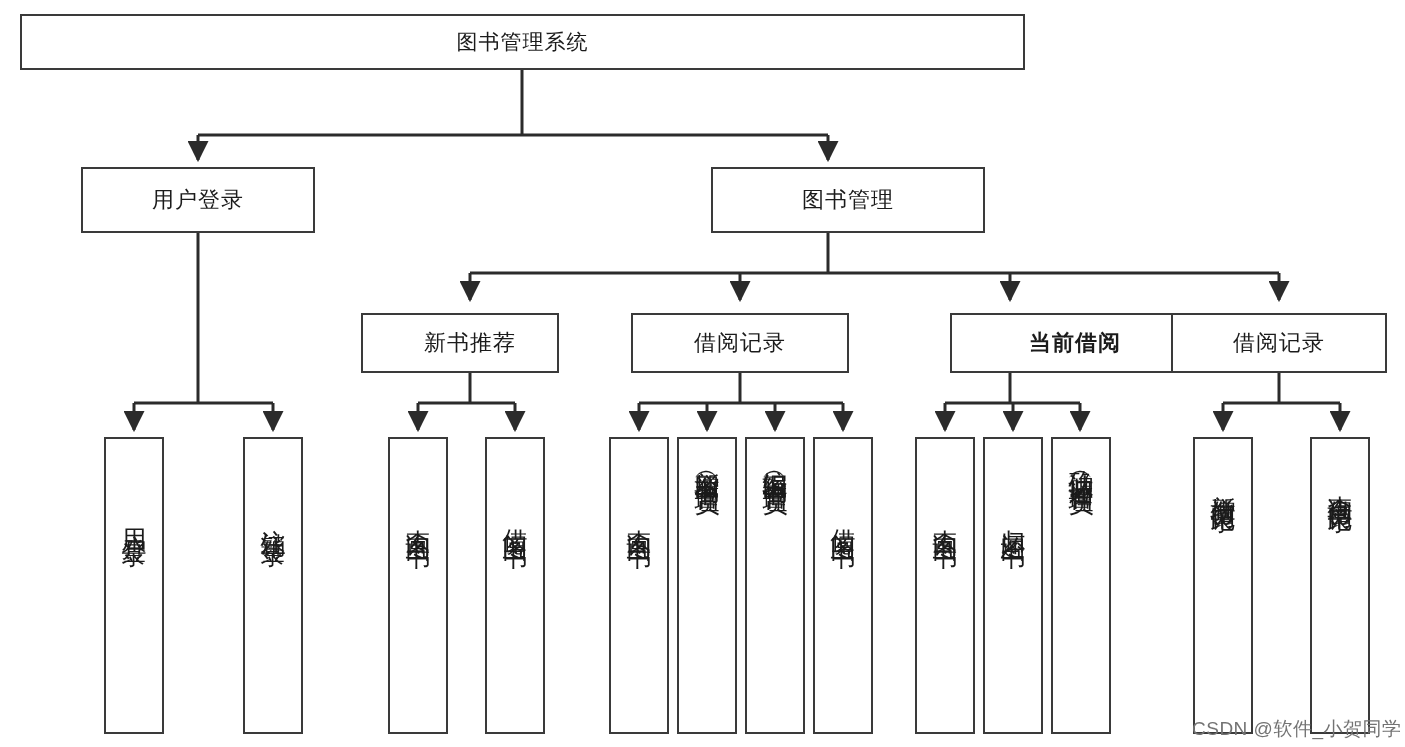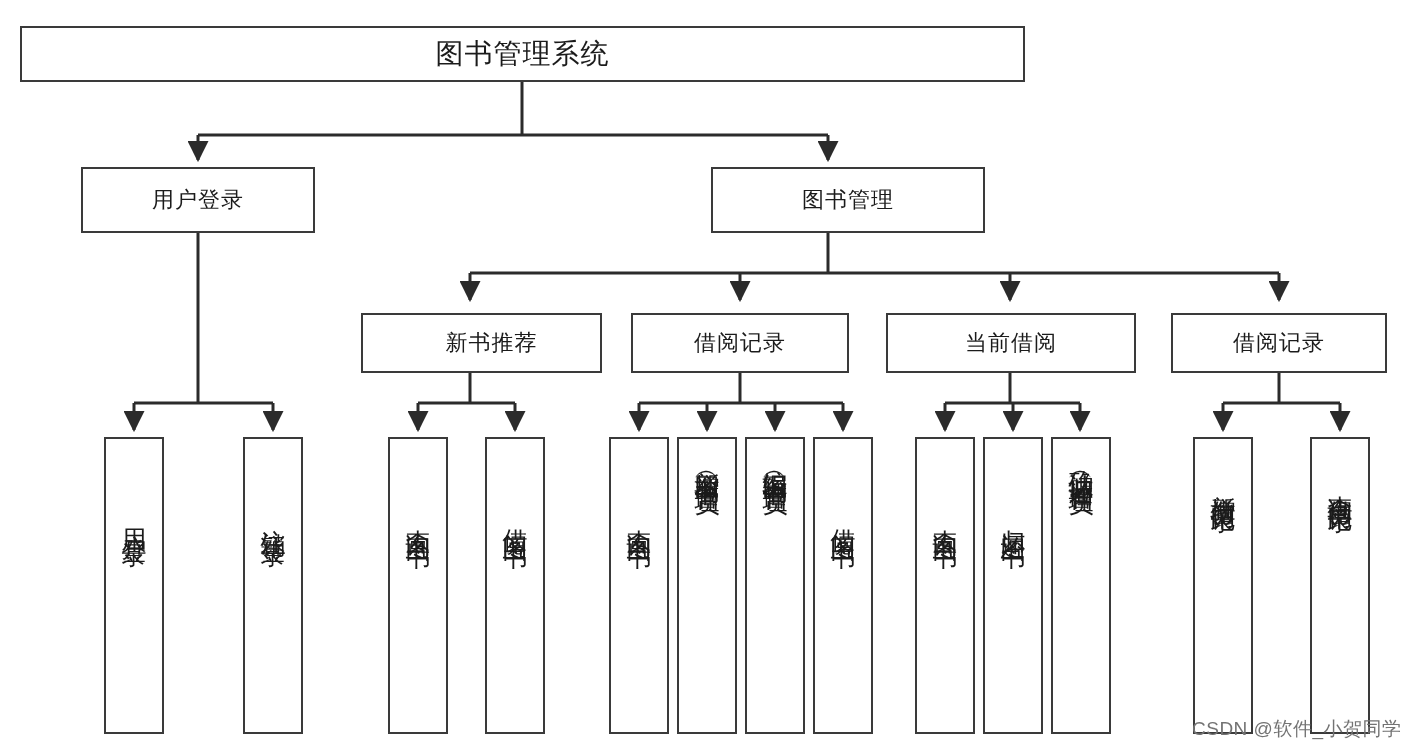--- a/index.html
+++ b/index.html
@@ -35,22 +35,21 @@
     justify-content: center;
     color: #1b1b1b;
     line-height: 1.18;
     text-align: center;
   }
   .node-h {
     font-size: 22px;
     letter-spacing: 1px;
   }
   .node-root {
-    font-size: 28px;
-    margin-top: 12px;
+    font-size: 21px;
   }
   .node-v {
     align-items: flex-start;
     justify-content: center;
     padding-top: 8px;
   }
   .vlabel {
     writing-mode: vertical-rl;
     text-orientation: upright;
     font-size: 25px;
@@ -132,27 +131,27 @@
     <span>图书管理系统</span>
   </div>
 
   <div class="node node-h" style="left:81px; top:167px; width:234px; height:66px;">
     <span>用户登录</span>
   </div>
   <div class="node node-h" style="left:711px; top:167px; width:274px; height:66px;">
     <span>图书管理</span>
   </div>
 
-  <div class="node node-h" style="left:361px; top:313px; width:241px; height:60px;padding-left:20px;">
+  <div class="node node-h" style="left:361px; top:313px; width:198px; height:60px;padding-left:20px;">
     <span>新书推荐</span>
   </div>
   <div class="node node-h" style="left:631px; top:313px; width:218px; height:60px;">
     <span>借阅记录</span>
   </div>
-  <div class="node node-h" style="left:886px; top:313px; width:250px; height:60px;">
+  <div class="node node-h" style="left:950px; top:313px; width:250px; height:60px;font-weight:bold;">
     <span>当前借阅</span>
   </div>
   <div class="node node-h" style="left:1171px; top:313px; width:216px; height:60px;">
     <span>借阅记录</span>
   </div>
 
   <div class="node node-v" style="left:104px; top:437px; width:60px; height:297px;">
     <span class="vlabel vlabel-mid">用户登录</span>
   </div>
   <div class="node node-v" style="left:243px; top:437px; width:60px; height:297px;">

